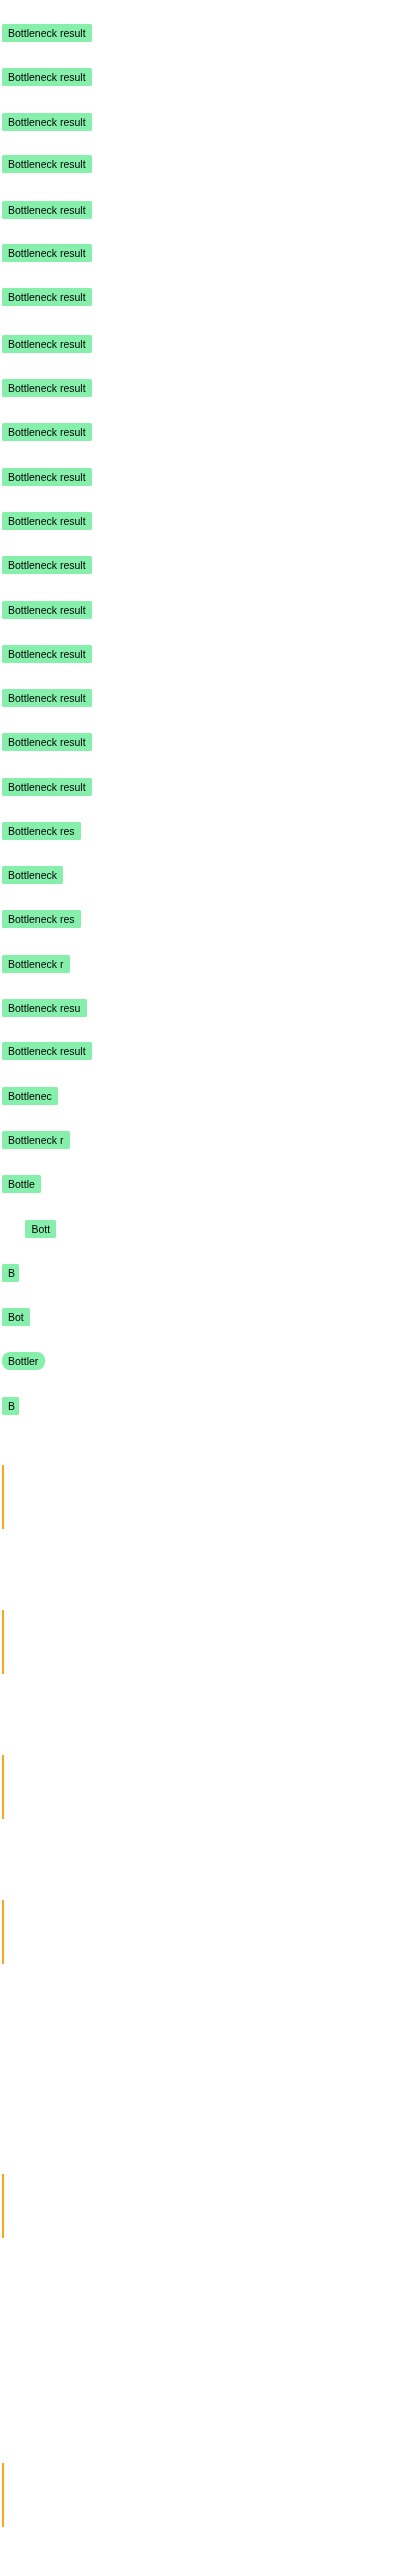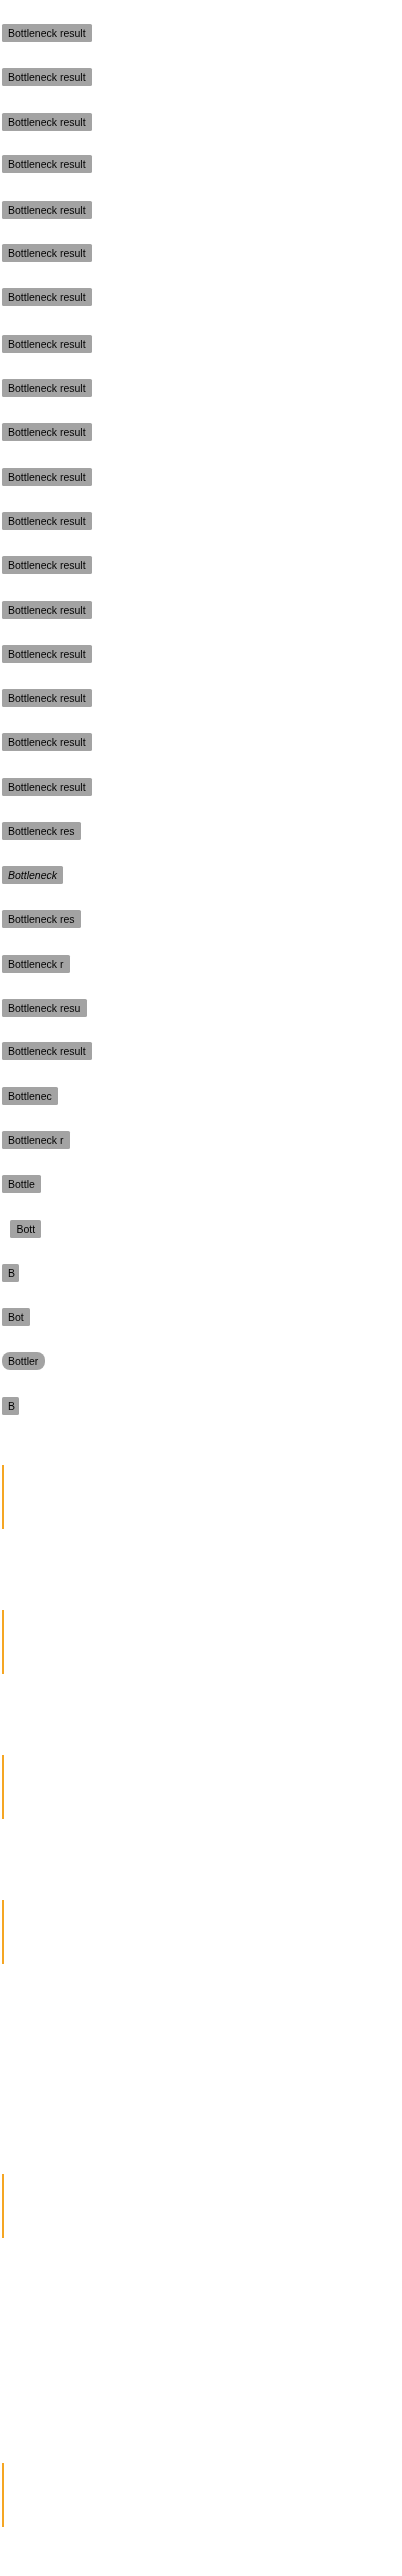--- a/index.html
+++ b/index.html
@@ -19,21 +19,21 @@
     .site-title {
       text-align: center;
       padding: 6.4px 0;
       font-size: 13px;
       color: #333;
       font-weight: normal;
     }
 
     .bottleneck-badge {
       display: inline-block;
-      background-color: #a3a3a3;
+      background-color: #86efac;
       color: #000;
       font-size: 10.5px;
       font-weight: 500;
       padding: 3.2px 6.4px;
       border-radius: 1.6px;
       white-space: nowrap;
       overflow: hidden;
     }
   </style>
 </head>
@@ -52,29 +52,29 @@
     <div style="position: absolute; top: 423px; left: 1.6px;"><span class="bottleneck-badge" style="max-width: 105px;">Bottleneck result</span></div>
     <div style="position: absolute; top: 468px; left: 1.6px;"><span class="bottleneck-badge" style="max-width: 105px;">Bottleneck result</span></div>
     <div style="position: absolute; top: 512px; left: 1.6px;"><span class="bottleneck-badge" style="max-width: 105px;">Bottleneck result</span></div>
     <div style="position: absolute; top: 556px; left: 1.6px;"><span class="bottleneck-badge" style="max-width: 105px;">Bottleneck result</span></div>
     <div style="position: absolute; top: 601px; left: 1.6px;"><span class="bottleneck-badge" style="max-width: 105px;">Bottleneck result</span></div>
     <div style="position: absolute; top: 645px; left: 1.6px;"><span class="bottleneck-badge" style="max-width: 105px;">Bottleneck result</span></div>
     <div style="position: absolute; top: 689px; left: 1.6px;"><span class="bottleneck-badge" style="max-width: 105px;">Bottleneck result</span></div>
     <div style="position: absolute; top: 733px; left: 1.6px;"><span class="bottleneck-badge" style="max-width: 97px;">Bottleneck result</span></div>
     <div style="position: absolute; top: 778px; left: 1.6px;"><span class="bottleneck-badge" style="max-width: 105px;">Bottleneck result</span></div>
     <div style="position: absolute; top: 822px; left: 1.6px;"><span class="bottleneck-badge" style="max-width: 89px;">Bottleneck res</span></div>
-    <div style="position: absolute; top: 866px; left: 1.6px;"><span class="bottleneck-badge" style="max-width: 72px; font-style: italic;">Bottleneck</span></div>
+    <div style="position: absolute; top: 866px; left: 1.6px;"><span class="bottleneck-badge" style="max-width: 72px;">Bottleneck</span></div>
     <div style="position: absolute; top: 910px; left: 1.6px;"><span class="bottleneck-badge" style="max-width: 89px;">Bottleneck res</span></div>
     <div style="position: absolute; top: 955px; left: 1.6px;"><span class="bottleneck-badge" style="max-width: 81px;">Bottleneck r</span></div>
     <div style="position: absolute; top: 999px; left: 1.6px;"><span class="bottleneck-badge" style="max-width: 93px;">Bottleneck resu</span></div>
     <div style="position: absolute; top: 1042px; left: 1.6px;"><span class="bottleneck-badge" style="max-width: 105px;">Bottleneck result</span></div>
     <div style="position: absolute; top: 1087px; left: 1.6px;"><span class="bottleneck-badge" style="max-width: 68px;">Bottlenec</span></div>
     <div style="position: absolute; top: 1131px; left: 1.6px;"><span class="bottleneck-badge" style="max-width: 81px;">Bottleneck r</span></div>
     <div style="position: absolute; top: 1175px; left: 1.6px;"><span class="bottleneck-badge" style="max-width: 52px;">Bottle</span></div>
-    <div style="position: absolute; top: 1220px; left: 2px; padding-left: 8px;"><span class="bottleneck-badge" style="max-width: 40px;">Bott</span></div>
+    <div style="position: absolute; top: 1220px; left: 17px; padding-left: 8px;"><span class="bottleneck-badge" style="max-width: 40px;">Bott</span></div>
     <div style="position: absolute; top: 1264px; left: 1.6px;"><span class="bottleneck-badge" style="max-width: 17.7px;">B</span></div>
     <div style="position: absolute; top: 1308px; left: 1.6px;"><span class="bottleneck-badge" style="max-width: 32px;">Bot</span></div>
     <div style="position: absolute; top: 1352px; left: 1.6px;"><span class="bottleneck-badge" style="max-width: 50px; border-radius: 8px;">Bottler</span></div>
     <div style="position: absolute; top: 1397px; left: 1.6px;"><span class="bottleneck-badge" style="max-width: 17.7px;">B</span></div>
     <div style="position: absolute; left: 1.6px; top: 1465px; width: 2.4px; height: 64px; background-color: rgb(245, 166, 35);"></div>
     <div style="position: absolute; left: 1.6px; top: 1610px; width: 2.4px; height: 64px; background-color: rgb(245, 166, 35);"></div>
     <div style="position: absolute; left: 1.6px; top: 1755px; width: 2.4px; height: 64px; background-color: rgb(245, 166, 35);"></div>
     <div style="position: absolute; left: 1.6px; top: 1900px; width: 2.4px; height: 64px; background-color: rgb(245, 166, 35);"></div>
     <div style="position: absolute; left: 1.6px; top: 2174px; width: 2.4px; height: 64px; background-color: rgb(245, 166, 35);"></div>
     <div style="position: absolute; left: 1.6px; top: 2463px; width: 2.4px; height: 64px; background-color: rgb(245, 166, 35);"></div>

